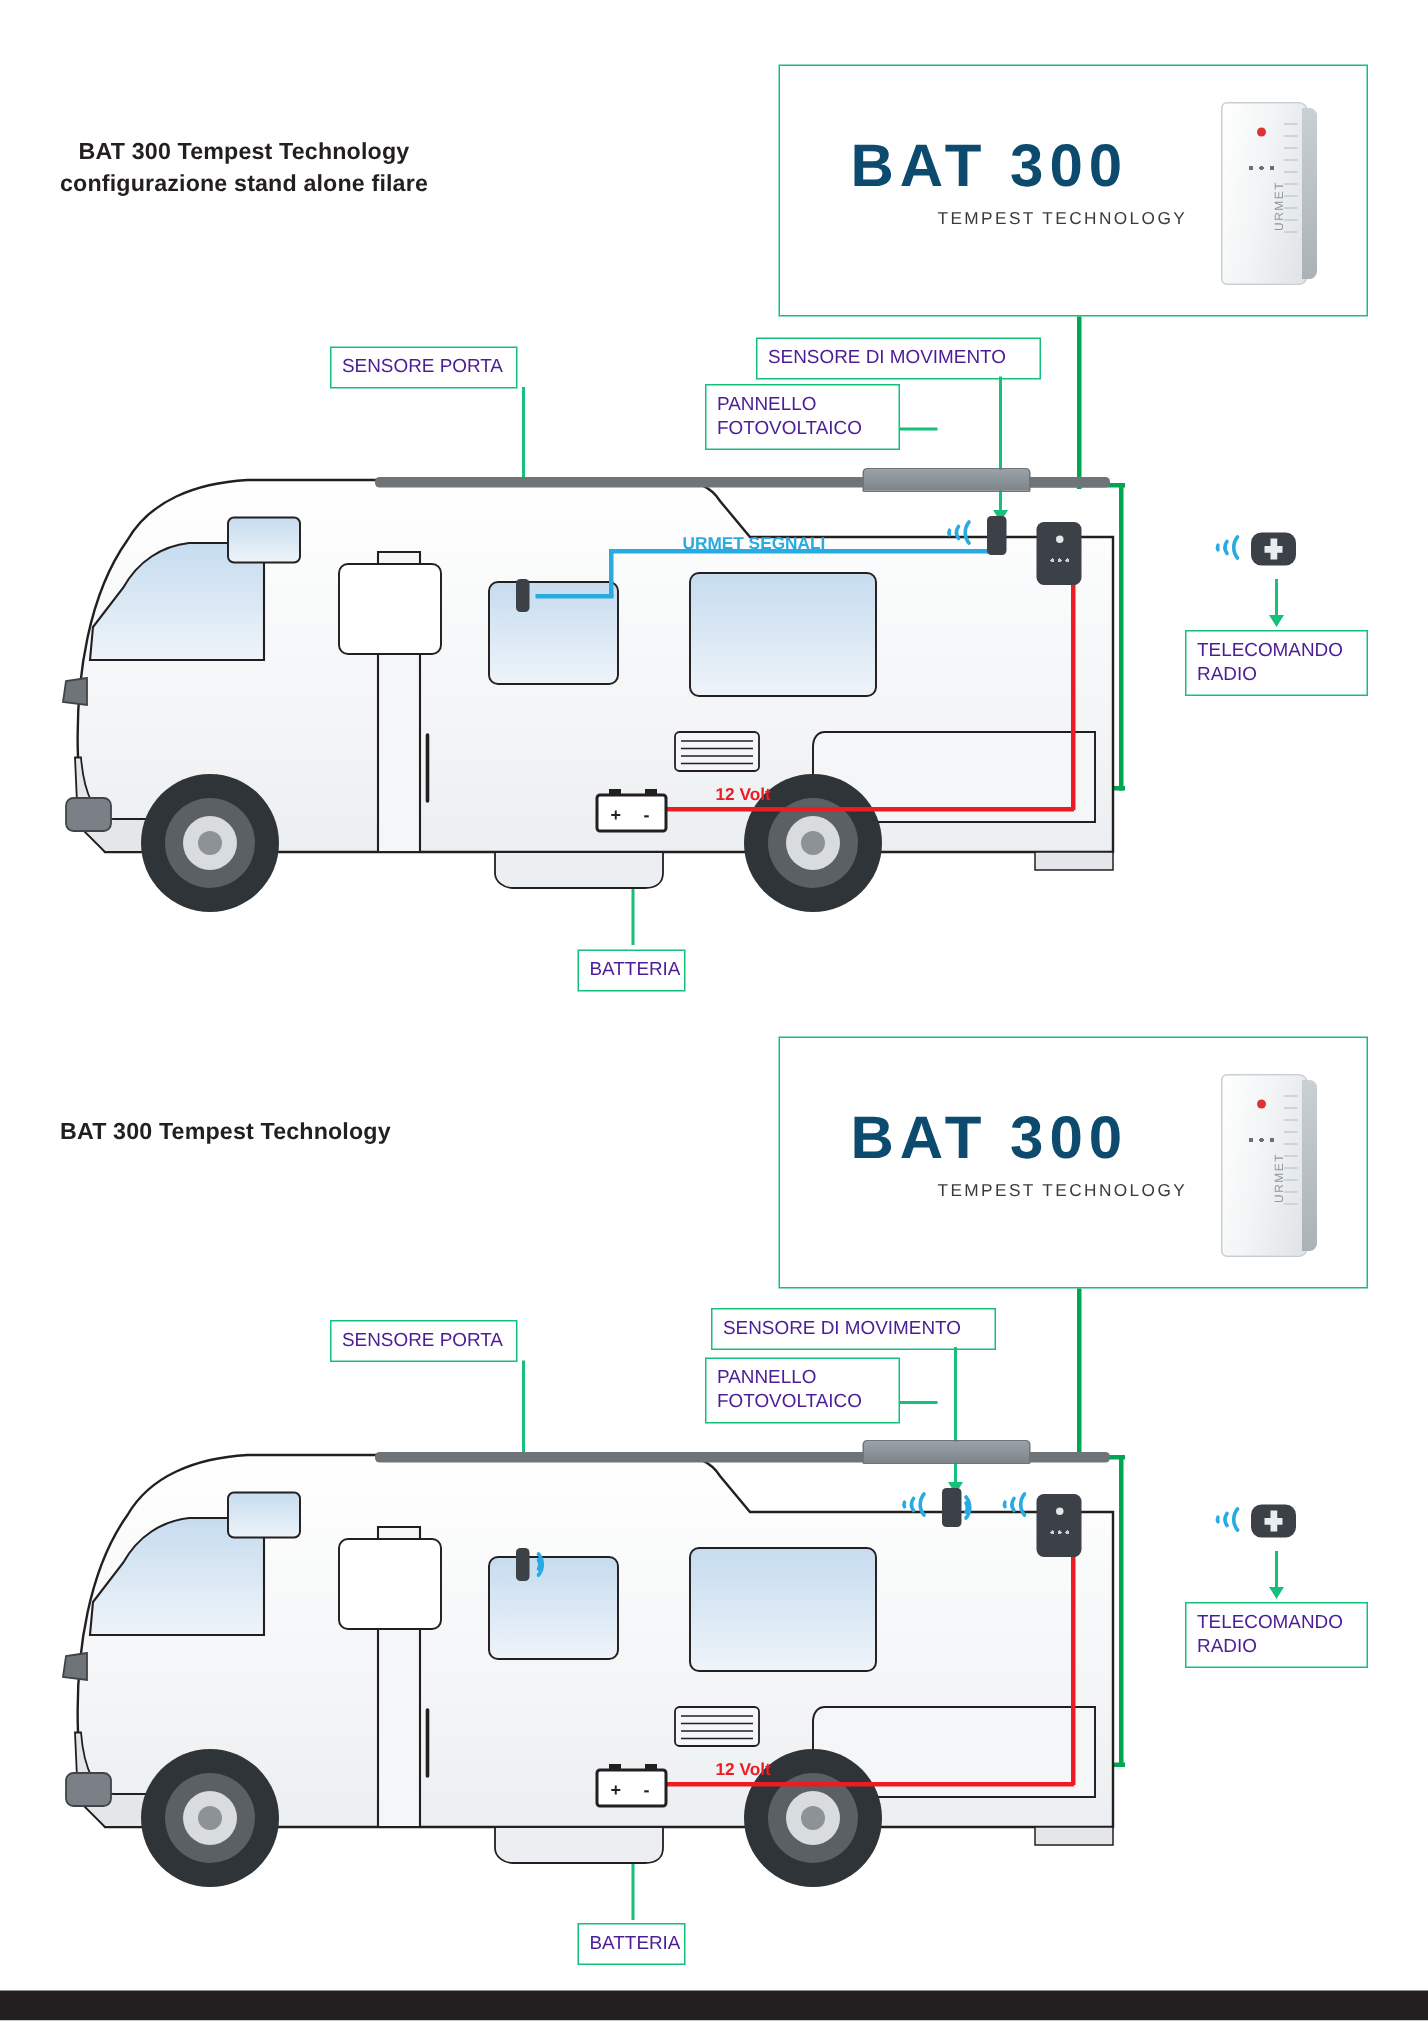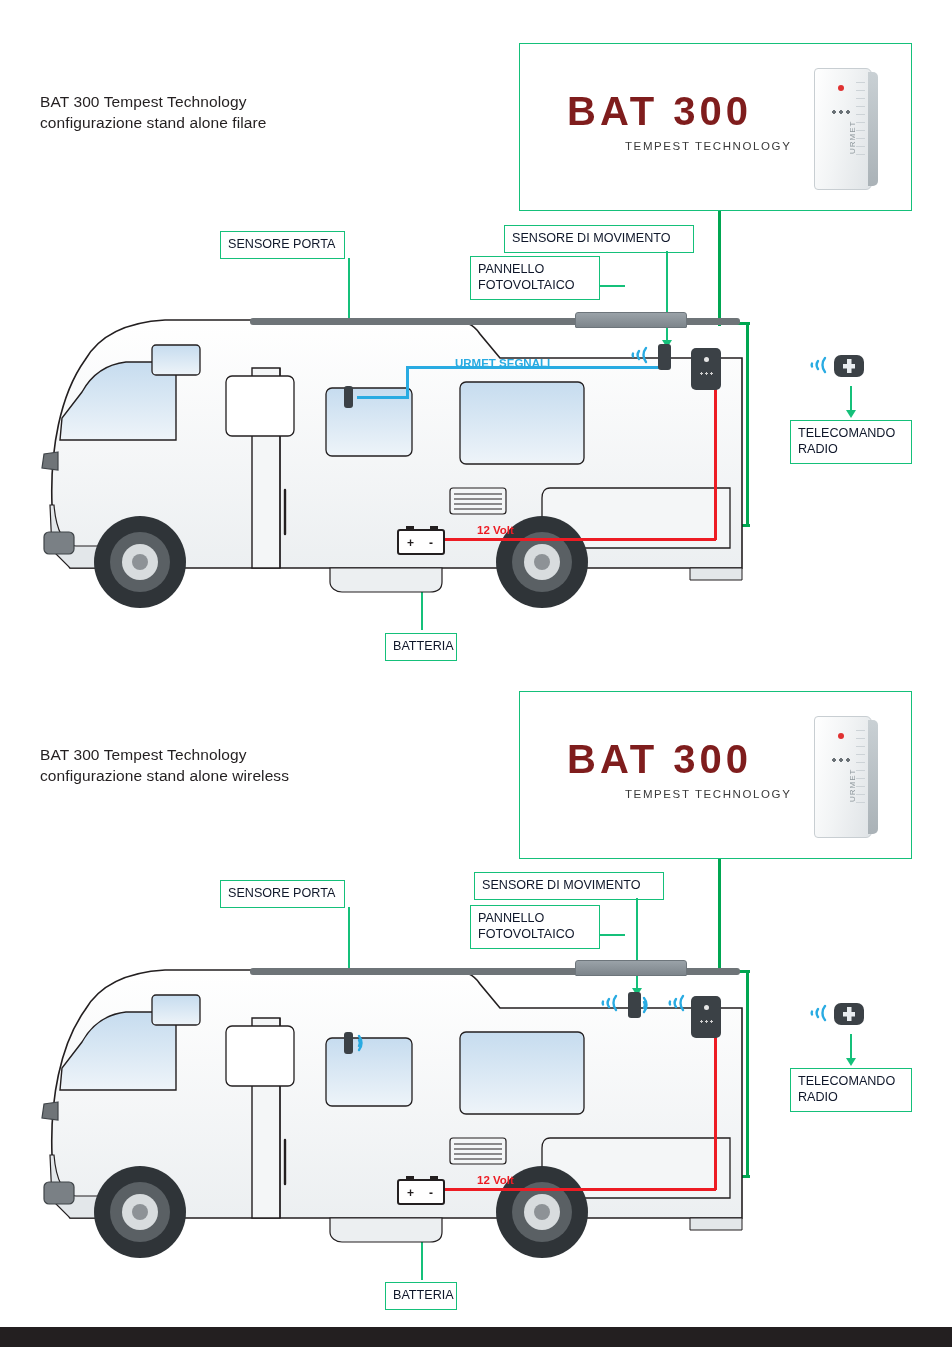--- a/index.html
+++ b/index.html
@@ -30,41 +30,42 @@
     background: #231f20;
   }
   .section { position: absolute; left: 0; width: 952px; }
   #section-wired { top: 0px; height: 680px; }
   #section-wireless { top: 650px; height: 680px; }
 
   
   .heading {
     position: absolute;
     font-size: 15.5px;
-    font-weight: normal;
+    font-weight: bold;
     color: #231f20;
     line-height: 1.35;
     letter-spacing: 0.1px;
+    text-align: center;
   }
   .heading span { display: block; }
 
   
   .product-box {
     position: absolute;
     border: 1.6px solid #15c07a;
     background: #ffffff;
     box-sizing: border-box;
   }
   .product-wordmark {
     position: absolute;
     font-family: "Liberation Sans", sans-serif;
     font-weight: bold;
     font-size: 40px;
     letter-spacing: 4px;
-    color: #7f1d1d;
+    color: #0c4a6e;
     white-space: nowrap;
     text-align: center;
   }
   .product-sub {
     position: absolute;
     font-size: 11.5px;
     letter-spacing: 1.6px;
     color: #3a3a3a;
     white-space: nowrap;
   }
@@ -122,21 +123,21 @@
     transform: rotate(-90deg);
     transform-origin: left top;
     white-space: nowrap;
   }
 
   
   .callout {
     position: absolute;
     border: 1.4px solid #15c07a;
     background: #ffffff;
-    color: #0f172a;
+    color: #4c1d95;
     font-size: 12.6px;
     line-height: 1.25;
     padding: 5px 7px;
     box-sizing: border-box;
     white-space: pre-line;
   }
 
   
   .ln { position: absolute; background: #15c07a; }
   .ln.v { width: 1.6px; }
@@ -423,21 +424,20 @@
           <path d="M9,9.5 A3.4,3.4 0 0 0 9,12.5"></path>
         </g>
       </svg>
     </div>
   </div>
 
   <div class="section" id="section-wireless">
 
     <div class="heading" style="left:40px; top:95px;">
       <span>BAT 300 Tempest Technology</span>
-      <span>configurazione stand alone wireless</span>
     </div>
 
     <div class="product-box" style="left:519px; top:41px; width:393px; height:168px;">
       <div class="product-wordmark" style="left:47px; top:45px;">BAT 300</div>
       <div class="product-sub" style="left:105px; top:96px;">TEMPEST TECHNOLOGY</div>
       <div class="device" style="left:288px; top:24px;">
         <div class="body"></div>
         <div class="side"></div>
         <div class="led"></div>
         <div class="dots"></div>

